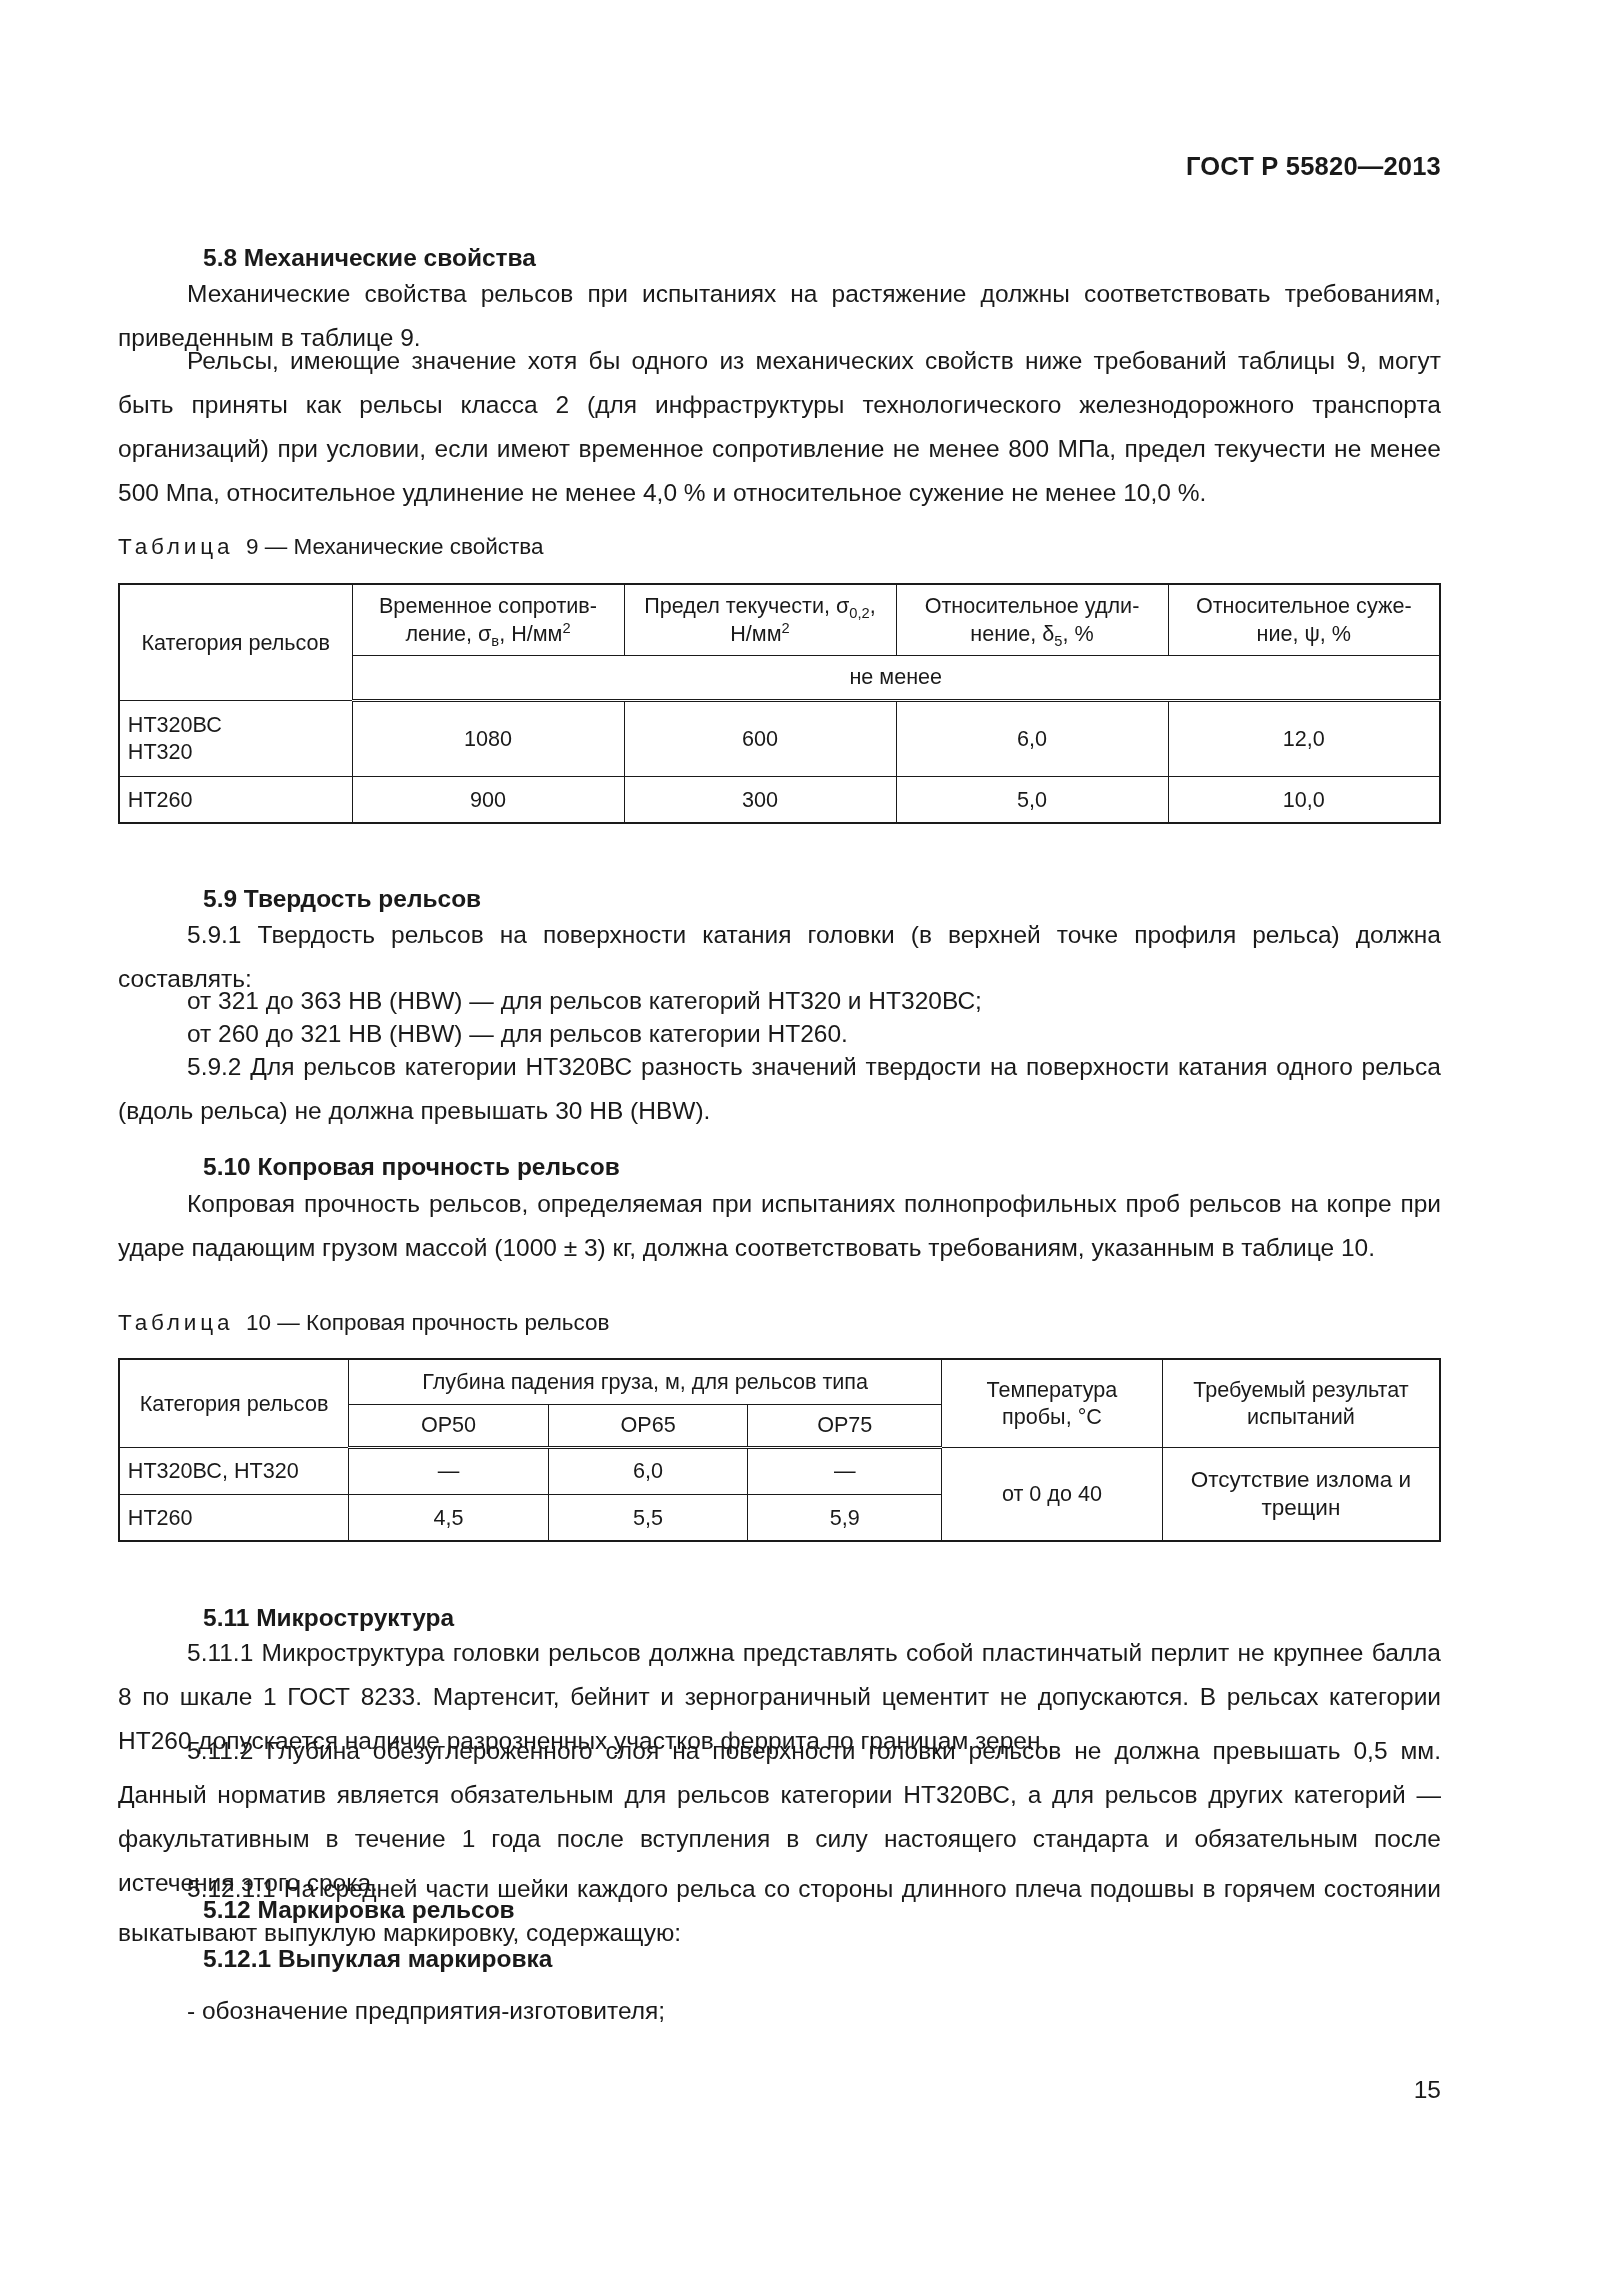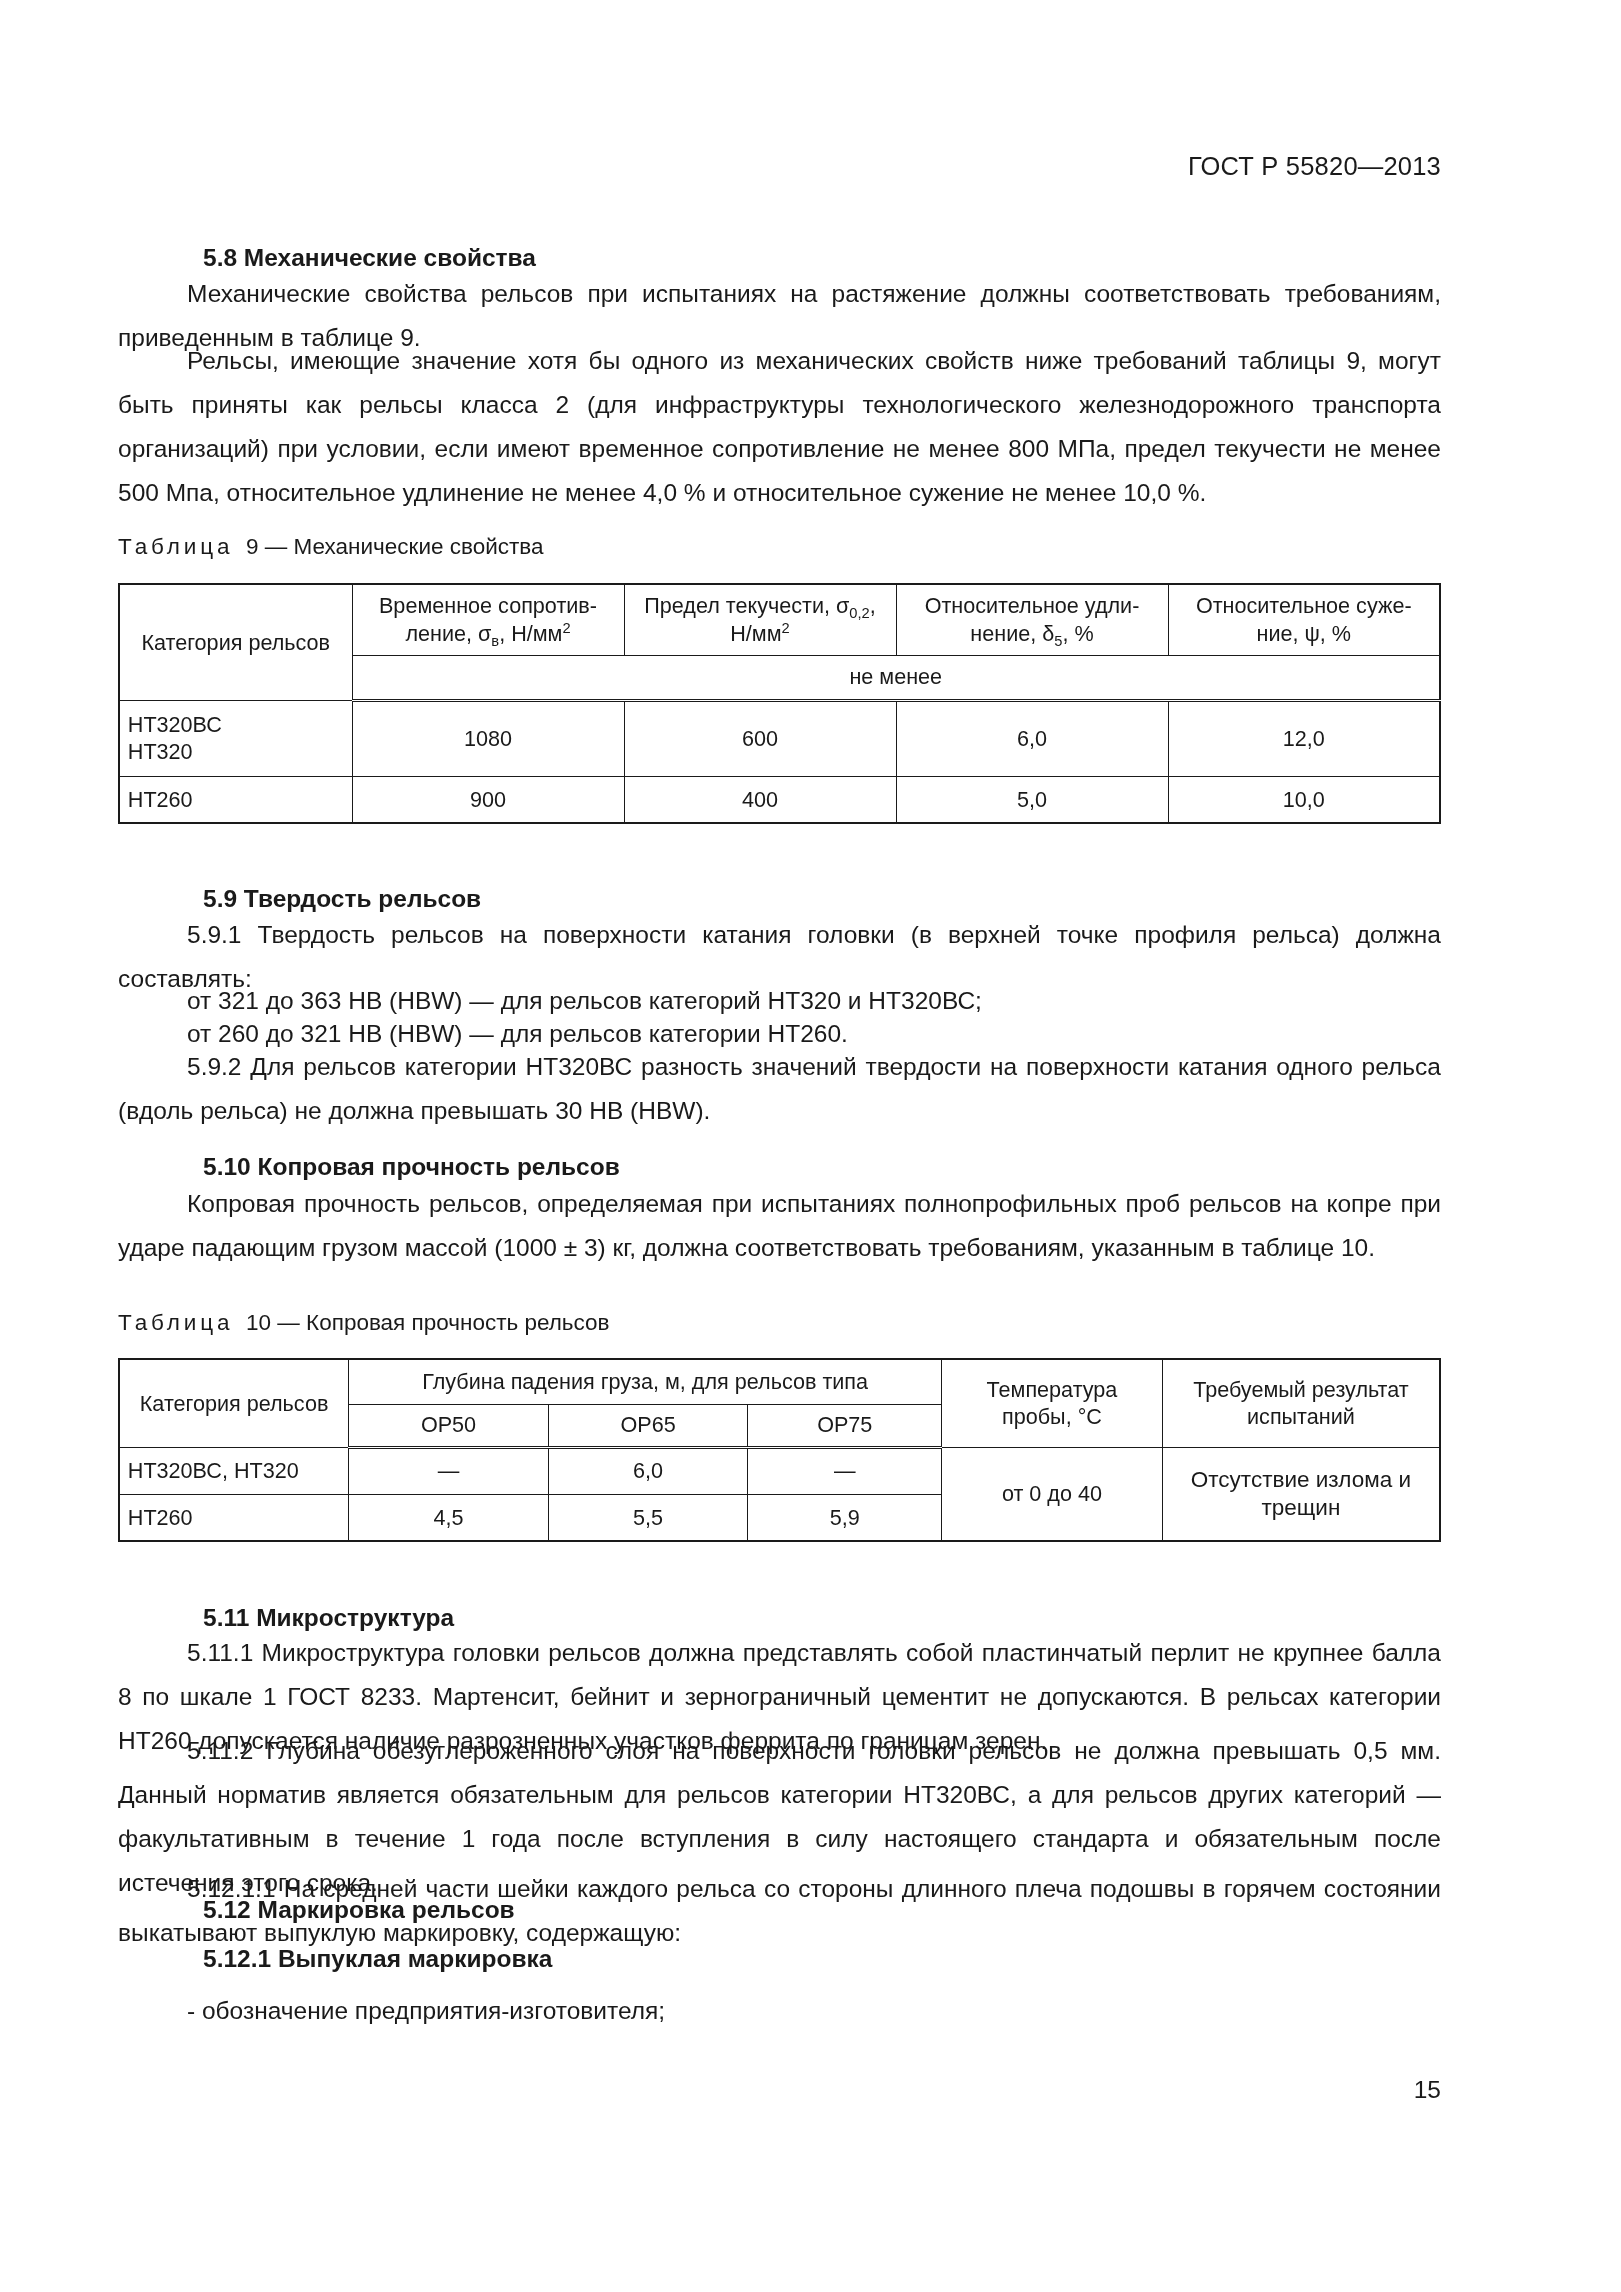--- a/index.html
+++ b/index.html
@@ -4,21 +4,21 @@
 <style>
   html, body { margin: 0; padding: 0; background: #ffffff; }
   body {
     width: 1621px; height: 2293px; position: relative; overflow: hidden;
     font-family: "Liberation Sans", "DejaVu Sans", sans-serif;
     color: #1a1a1a;
   }
   .page { position: absolute; left: 118px; top: 0; width: 1323px; }
   .header-code {
     position: absolute; right: 0; top: 152px;
-    font-weight: normal; font-size: 25.5px; letter-spacing: 0.2px; text-align: center;
+    font-weight: bold; font-size: 25.5px; letter-spacing: 0.2px; text-align: center;
   }
   .h { font-weight: bold; font-size: 24.5px; padding-left: 69px; margin: 16px; position: absolute; left: 0; }
   .p {
     font-size: 24.5px; line-height: 44px; text-align: justify; margin: 0;
     text-indent: 69px; position: absolute; left: 0; width: 1323px;
   }
   .caption { position: absolute; left: 0; font-size: 22.5px; text-align: center; }
   .caption .sp { letter-spacing: 3.9px; }
   table.t {
     position: absolute; left: 0; width: 1323px; border-collapse: collapse;
@@ -69,21 +69,21 @@
     <tr style="height:76px;">
       <td class="left"><span>НТ320ВС</span><br><span>НТ320</span></td>
       <td>1080</td>
       <td>600</td>
       <td>6,0</td>
       <td>12,0</td>
     </tr>
     <tr style="height:47px;">
       <td class="left">НТ260</td>
       <td>900</td>
-      <td>400</td>
+      <td>300</td>
       <td>5,0</td>
       <td>10,0</td>
     </tr>
   </tbody>
     </table>
 
   <h3 class="h" style="top:869px;">5.9  Твердость рельсов</h3>
   <p class="p" style="top:913px;">5.9.1  Твердость рельсов на поверхности катания головки (в верхней точке профиля рельса) должна составлять:</p>
   <p class="p" style="top:979px;">от 321 до 363 НВ (HBW) — для рельсов категорий НТ320 и НТ320ВС;</p>
   <p class="p" style="top:1012px;">от 260 до 321 НВ (HBW) — для рельсов категории НТ260.</p>

